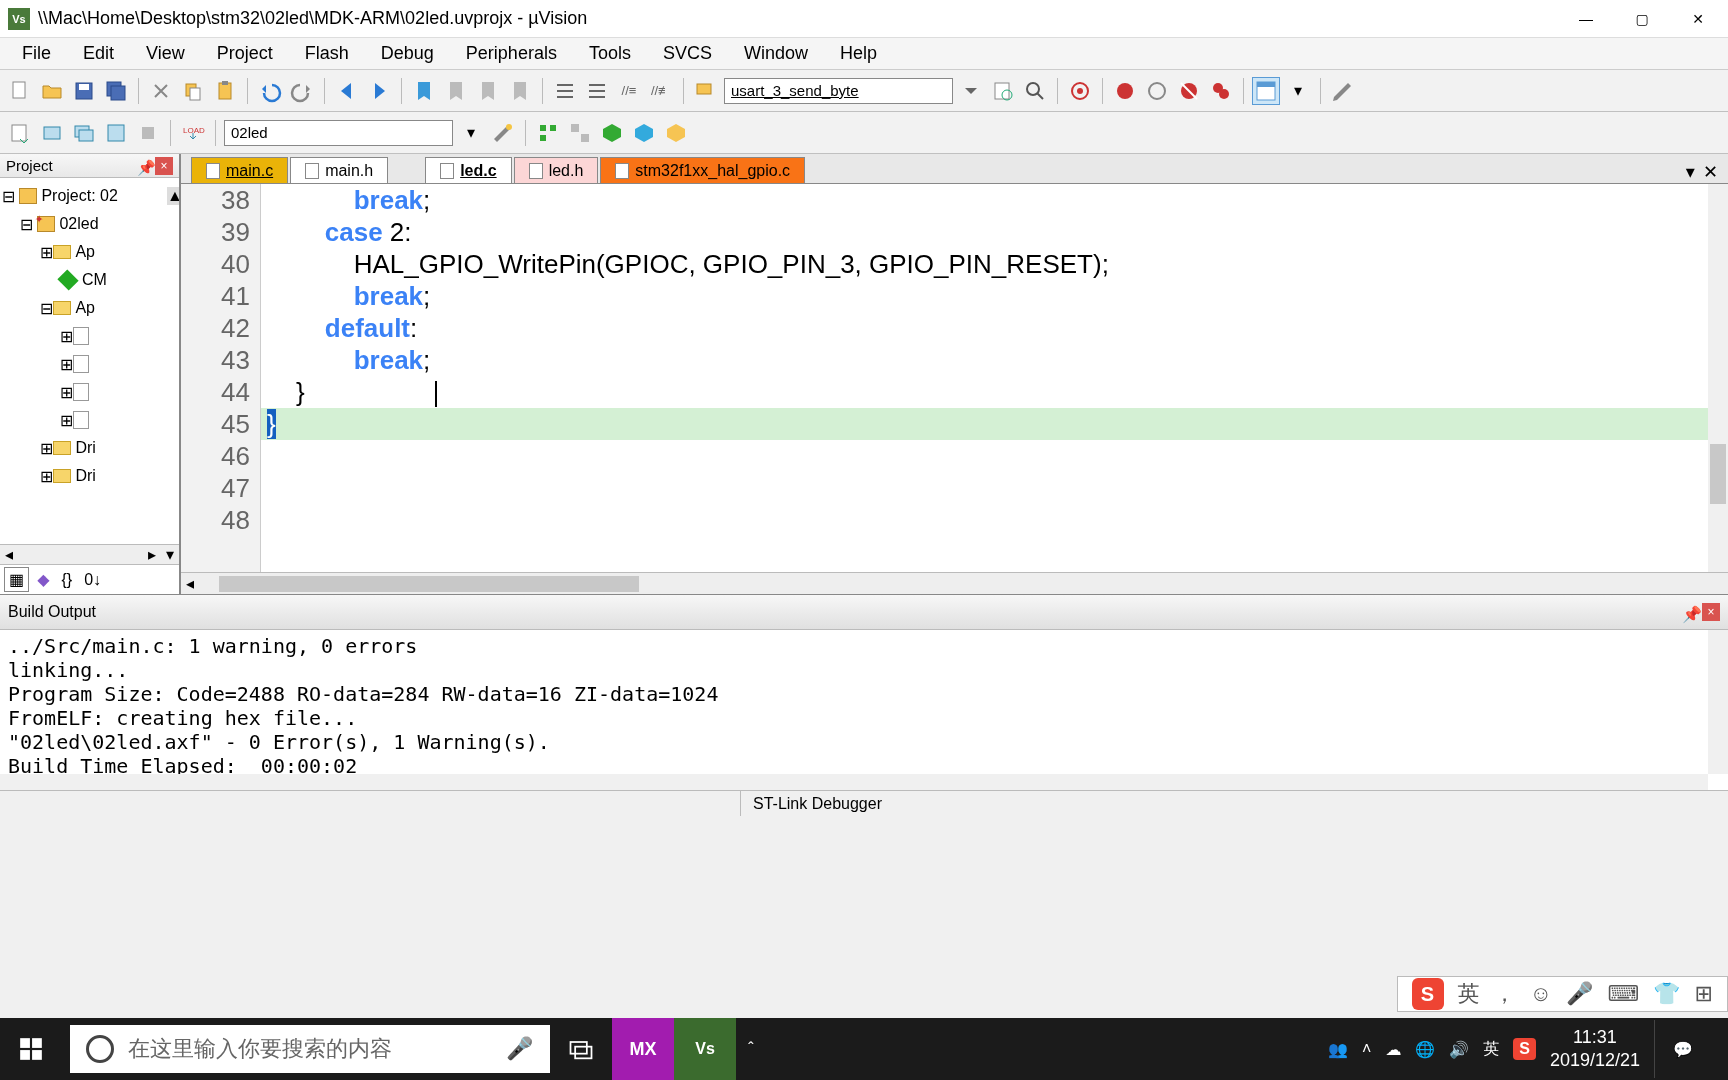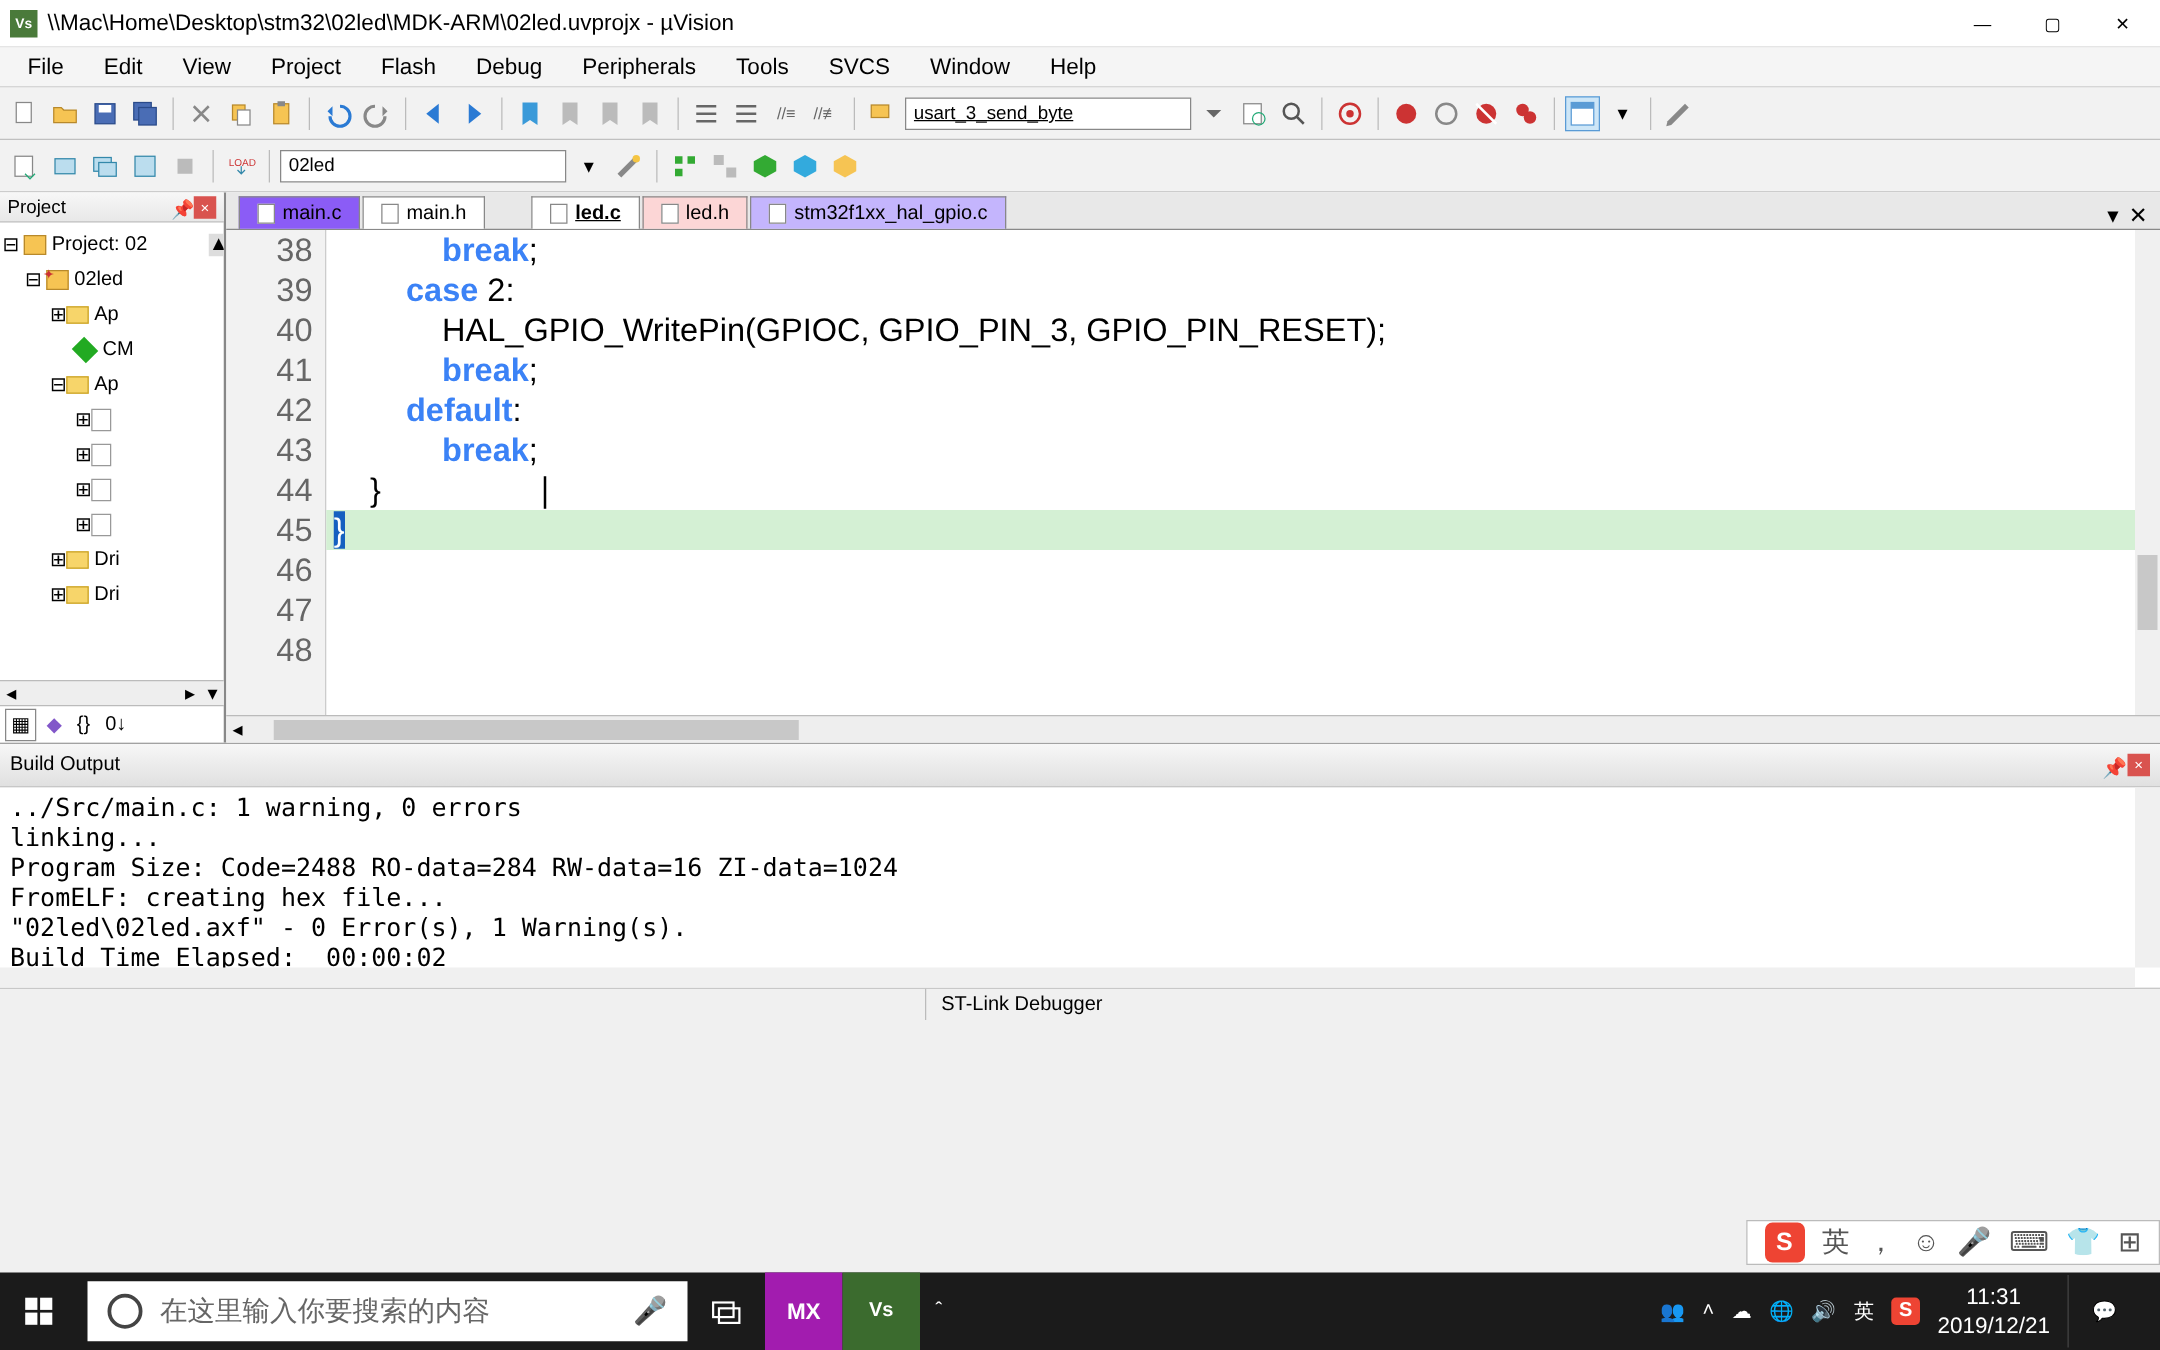--- a/index.html
+++ b/index.html
@@ -37,23 +37,23 @@
 .projpanel .tree .row { display: flex; align-items: center; height: 28px; white-space: nowrap; }
 .projpanel .tree .foldico { width: 18px; height: 14px; background: #f7d56a; border: 1px solid #c9a227; margin-right: 4px; }
 .projpanel .tree .fileico { width: 16px; height: 18px; background: #fff; border: 1px solid #999; margin-right: 4px; }
 .projpanel .hscroll { height: 20px; background: #eee; border-top: 1px solid #bbb; display: flex; }
 .projpanel .tabsbot { height: 30px; border-top: 1px solid #bbb; display: flex; align-items: center; gap: 4px; padding: 0 4px; }
 
 
 .editor { flex: 1; display: flex; flex-direction: column; background: #fff; border-left: 1px solid #888; }
 .edtabs { height: 30px; background: #e8e8e8; border-bottom: 1px solid #888; display: flex; align-items: flex-end; padding-left: 10px; }
 .edtab { height: 26px; padding: 0 14px; display: flex; align-items: center; font-size: 16px; border: 1px solid #888; border-bottom: none; margin-right: 2px; background: #fff; }
-.edtab.yellow { background: #8b5cf6; }
+.edtab.yellow { background: #eab308; text-decoration: underline; }
 .edtab.pink { background: #fcd6d6; }
-.edtab.purple { background: #c4b5fd; }
+.edtab.purple { background: #f97316; }
 .edtab.active { background: #fff; font-weight: bold; margin-left: 35px; }
 .edtab .dot { width: 14px; height: 16px; background: #fff; border: 1px solid #888; margin-right: 6px; }
 .edtabs .tabr { margin-left: auto; display: flex; gap: 8px; padding-right: 10px; font-size: 18px; }
 
 .codearea { flex: 1; display: flex; overflow: hidden; font-family: Consolas, monospace; font-size: 26px; position: relative; }
 .gutter { width: 80px; background: #f2f2f2; text-align: right; padding-right: 10px; color: #666; border-right: 1px solid #ccc; }
 .gutter div { height: 32px; line-height: 32px; }
 .codelines { flex: 1; }
 .codeline { height: 32px; line-height: 32px; white-space: pre; padding-left: 6px; }
 .codeline.hl { background: #d4f0d4; }

